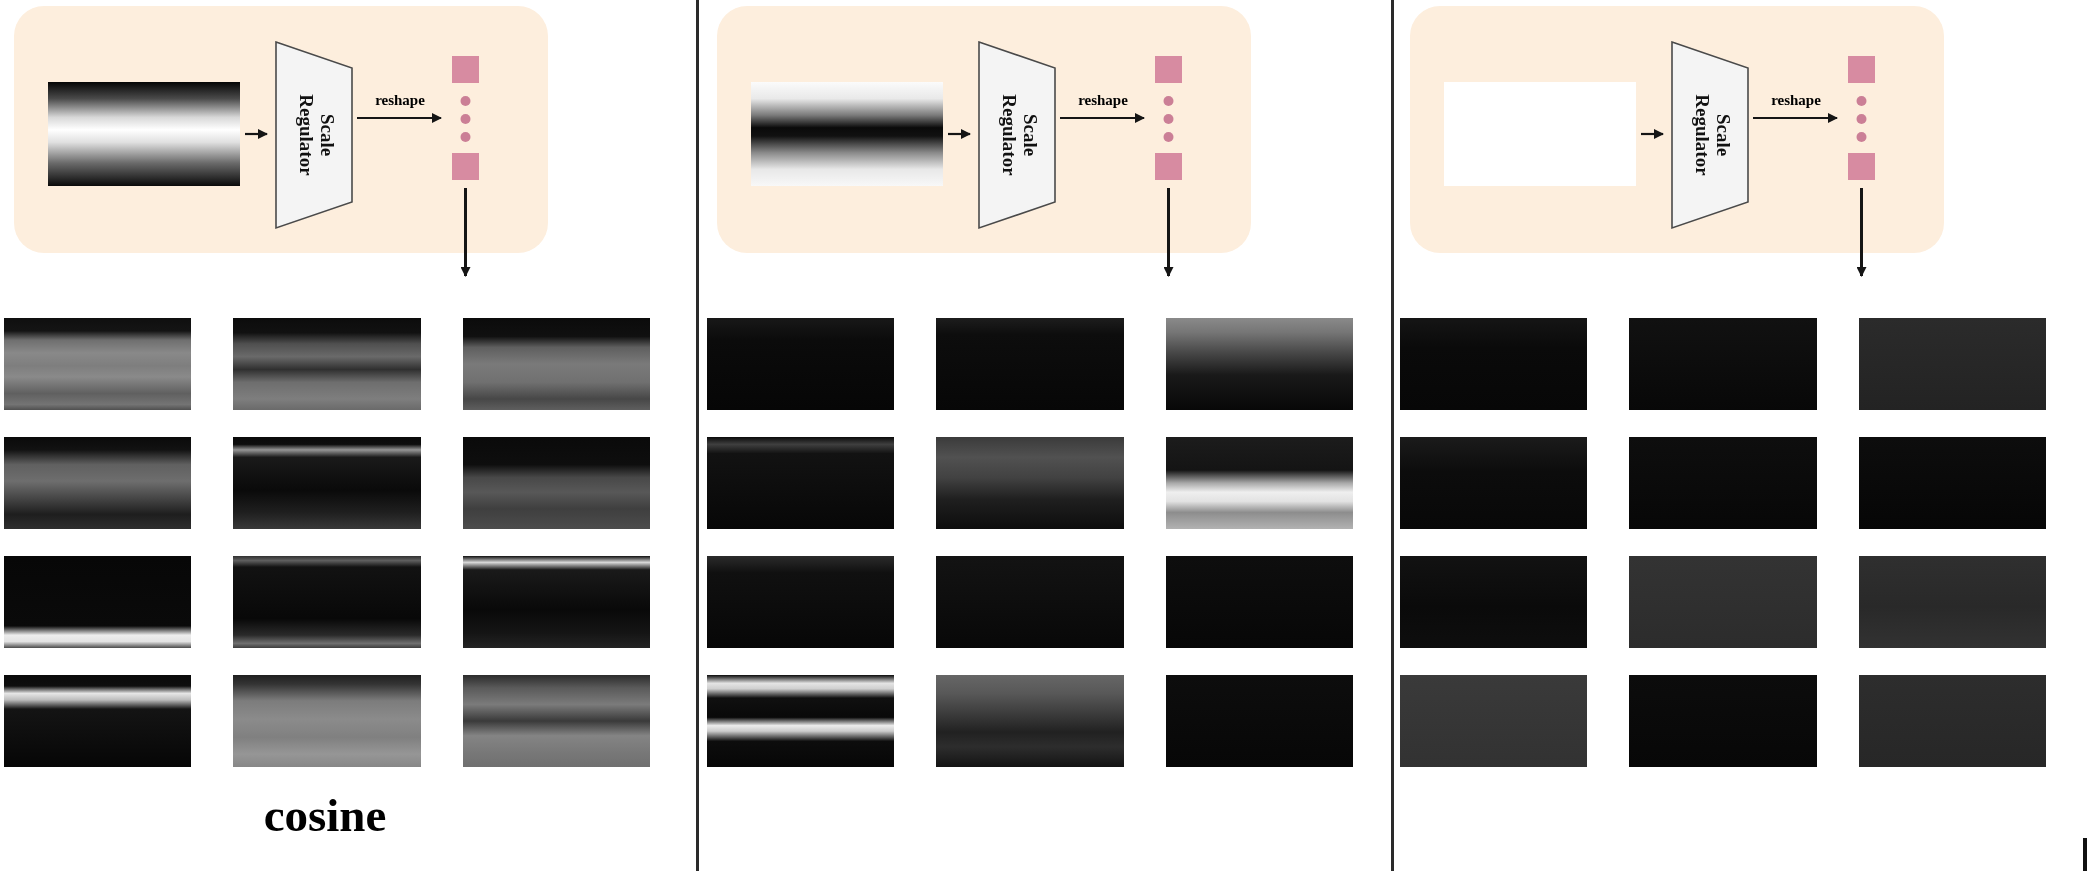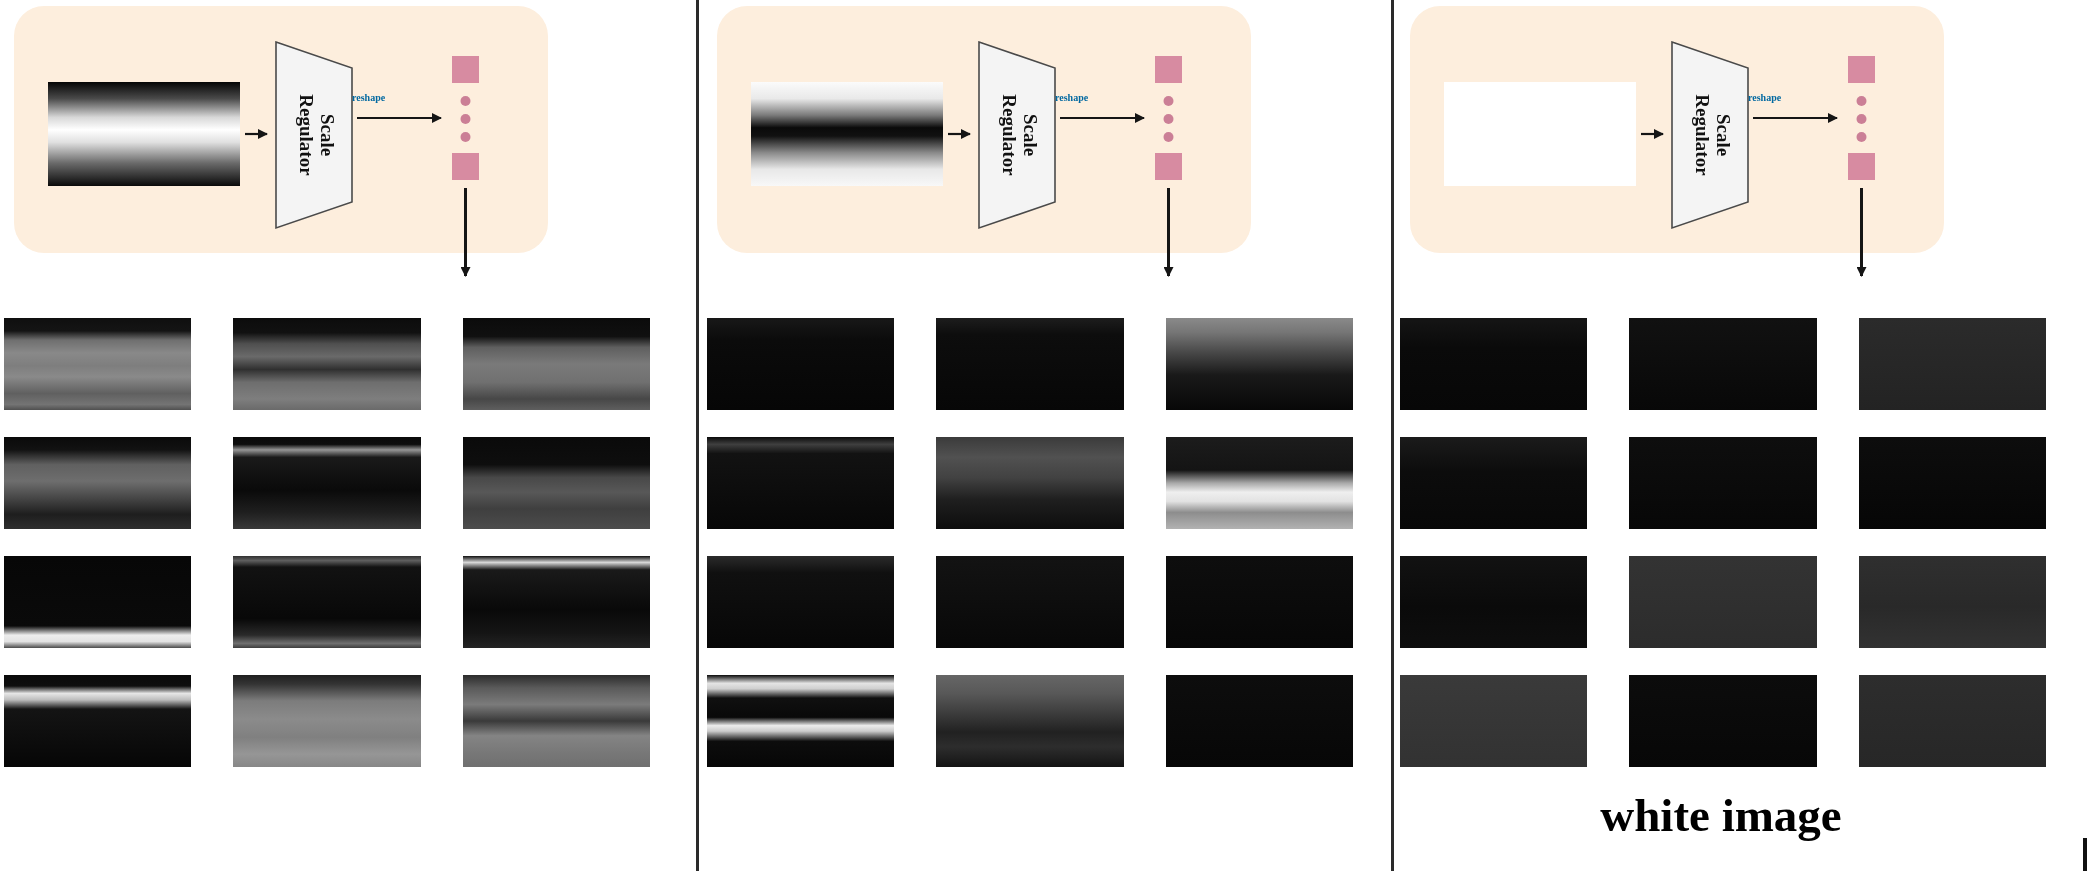--- a/index.html
+++ b/index.html
@@ -77,24 +77,24 @@
     font-size: 19px;
     line-height: 1.1;
     white-space: pre-line;
     color: #111;
     z-index: 4;
   }
   .reshape-label {
     position: absolute;
     left: 352px; top: 92px;
     width: 96px;
-    text-align: left;
+    text-align: center;
     font-weight: bold;
-    font-size: 10px;
-    color: #0369a1;
+    font-size: 15px;
+    color: #000000;
     z-index: 4;
   }
   .grid {
     position: absolute;
     top: 318px; left: 4px; right: 44px;
     display: grid;
     grid-template-columns: repeat(3, 1fr);
     column-gap: 42px;
     row-gap: 27px;
   }
@@ -156,20 +156,21 @@
         <div class="cell" style="background: linear-gradient(rgb(10, 10, 10) 0%, rgb(18, 18, 18) 14%, rgb(96, 96, 96) 30%, rgb(110, 110, 110) 48%, rgb(71, 71, 71) 66%, rgb(30, 30, 30) 84%, rgb(46, 46, 46) 100%);"></div>
         <div class="cell" style="background: linear-gradient(rgb(10, 10, 10) 0%, rgb(13, 13, 13) 8%, rgb(150, 150, 150) 14%, rgb(26, 26, 26) 22%, rgb(10, 10, 10) 58%, rgb(31, 31, 31) 82%, rgb(56, 56, 56) 100%);"></div>
         <div class="cell" style="background: linear-gradient(rgb(10, 10, 10) 0%, rgb(14, 14, 14) 30%, rgb(72, 72, 72) 44%, rgb(88, 88, 88) 60%, rgb(63, 63, 63) 78%, rgb(76, 76, 76) 100%);"></div>
         <div class="cell" style="background: linear-gradient(rgb(7, 7, 7) 0%, rgb(10, 10, 10) 76%, rgb(237, 237, 237) 86%, rgb(227, 227, 227) 93%, rgb(74, 74, 74) 100%);"></div>
         <div class="cell" style="background: linear-gradient(rgb(48, 48, 48) 0%, rgb(95, 95, 95) 5%, rgb(18, 18, 18) 12%, rgb(8, 8, 8) 68%, rgb(42, 42, 42) 86%, rgb(111, 111, 111) 95%, rgb(61, 61, 61) 100%);"></div>
         <div class="cell" style="background: linear-gradient(rgb(16, 16, 16) 0%, rgb(216, 216, 216) 7%, rgb(26, 26, 26) 15%, rgb(9, 9, 9) 58%, rgb(21, 21, 21) 84%, rgb(36, 36, 36) 100%);"></div>
         <div class="cell" style="background: linear-gradient(rgb(10, 10, 10) 0%, rgb(14, 14, 14) 12%, rgb(230, 230, 230) 20%, rgb(189, 189, 189) 27%, rgb(20, 20, 20) 37%, rgb(6, 6, 6) 100%);"></div>
         <div class="cell" style="background: linear-gradient(rgb(31, 31, 31) 0%, rgb(52, 52, 52) 10%, rgb(124, 124, 124) 28%, rgb(139, 139, 139) 48%, rgb(128, 128, 128) 68%, rgb(150, 150, 150) 86%, rgb(135, 135, 135) 100%);"></div>
         <div class="cell" style="background: linear-gradient(rgb(44, 44, 44) 0%, rgb(90, 90, 90) 14%, rgb(123, 123, 123) 32%, rgb(58, 58, 58) 50%, rgb(132, 132, 132) 66%, rgb(120, 120, 120) 84%, rgb(111, 111, 111) 100%);"></div>
       </div>
+    <div class="caption">cosine</div>
   </section>
 
   <div class="divider" style="left:696px"></div>
 
   <section class="panel" style="left:703px">
     <div class="diagram">
       <div class="diagram-bg"></div>
       <div class="input-img" style="background: linear-gradient(rgb(251, 251, 251) 0%, rgb(233, 233, 233) 16%, rgb(122, 122, 122) 32%, rgb(10, 10, 10) 44%, rgb(17, 17, 17) 52%, rgb(138, 138, 138) 68%, rgb(232, 232, 232) 84%, rgb(248, 248, 248) 100%);"></div>
       <svg class="art" viewBox="0 0 694 312">
         <line class="arrow" x1="245" y1="134" x2="267" y2="134" marker-end="url(#ah)"></line>
@@ -234,17 +235,16 @@
         <div class="cell" style="background: linear-gradient(rgb(27, 27, 27) 0%, rgb(12, 12, 12) 38%, rgb(8, 8, 8) 100%);"></div>
         <div class="cell" style="background: linear-gradient(rgb(14, 14, 14) 0%, rgb(7, 7, 7) 100%);"></div>
         <div class="cell" style="background: linear-gradient(rgb(13, 13, 13) 0%, rgb(6, 6, 6) 100%);"></div>
         <div class="cell" style="background: linear-gradient(rgb(18, 18, 18) 0%, rgb(10, 10, 10) 55%, rgb(14, 14, 14) 100%);"></div>
         <div class="cell" style="background: linear-gradient(rgb(51, 51, 51) 0%, rgb(44, 44, 44) 100%);"></div>
         <div class="cell" style="background: linear-gradient(rgb(47, 47, 47) 0%, rgb(41, 41, 41) 55%, rgb(50, 50, 50) 100%);"></div>
         <div class="cell" style="background: linear-gradient(rgb(58, 58, 58) 0%, rgb(50, 50, 50) 100%);"></div>
         <div class="cell" style="background: linear-gradient(rgb(12, 12, 12) 0%, rgb(7, 7, 7) 100%);"></div>
         <div class="cell" style="background: linear-gradient(rgb(45, 45, 45) 0%, rgb(39, 39, 39) 100%);"></div>
       </div>
-    <div class="caption">white image</div>
   </section>
 
   <div class="edge-mark"></div>
 </div>
 
 </body></html>

